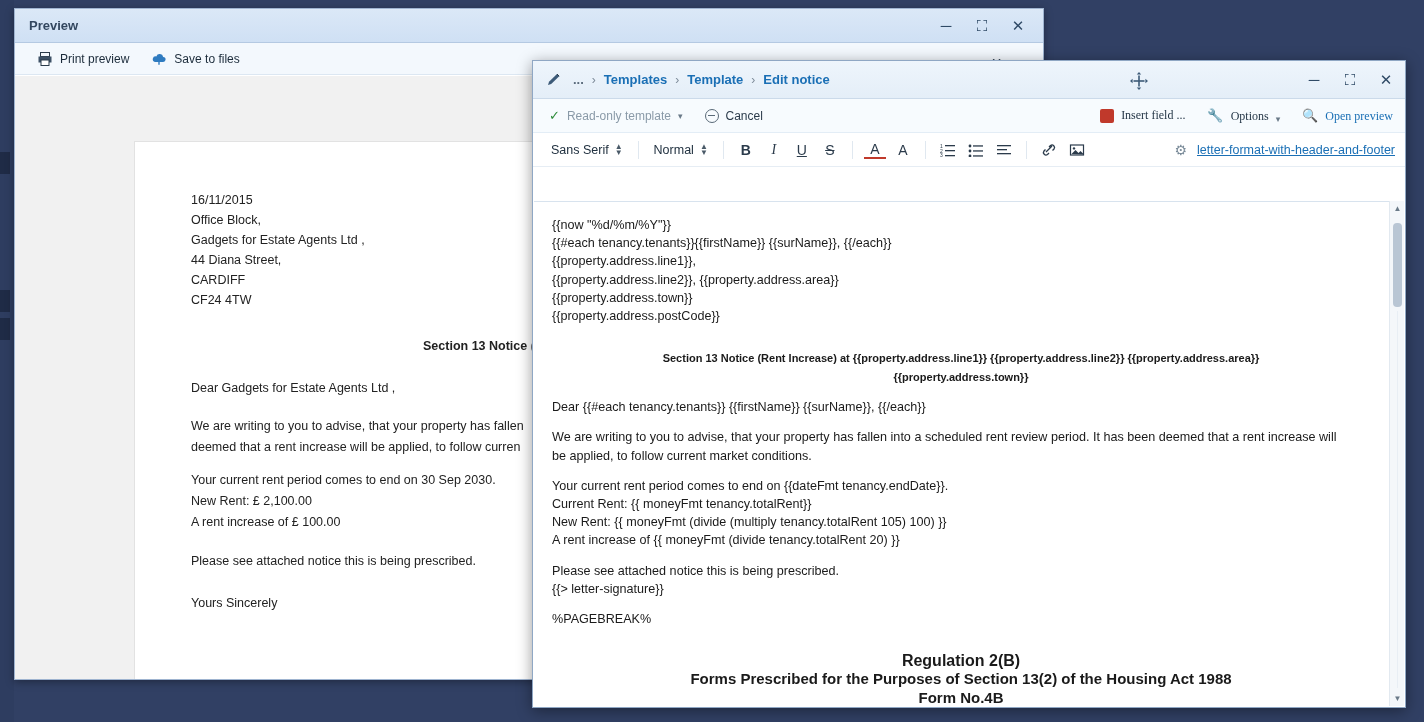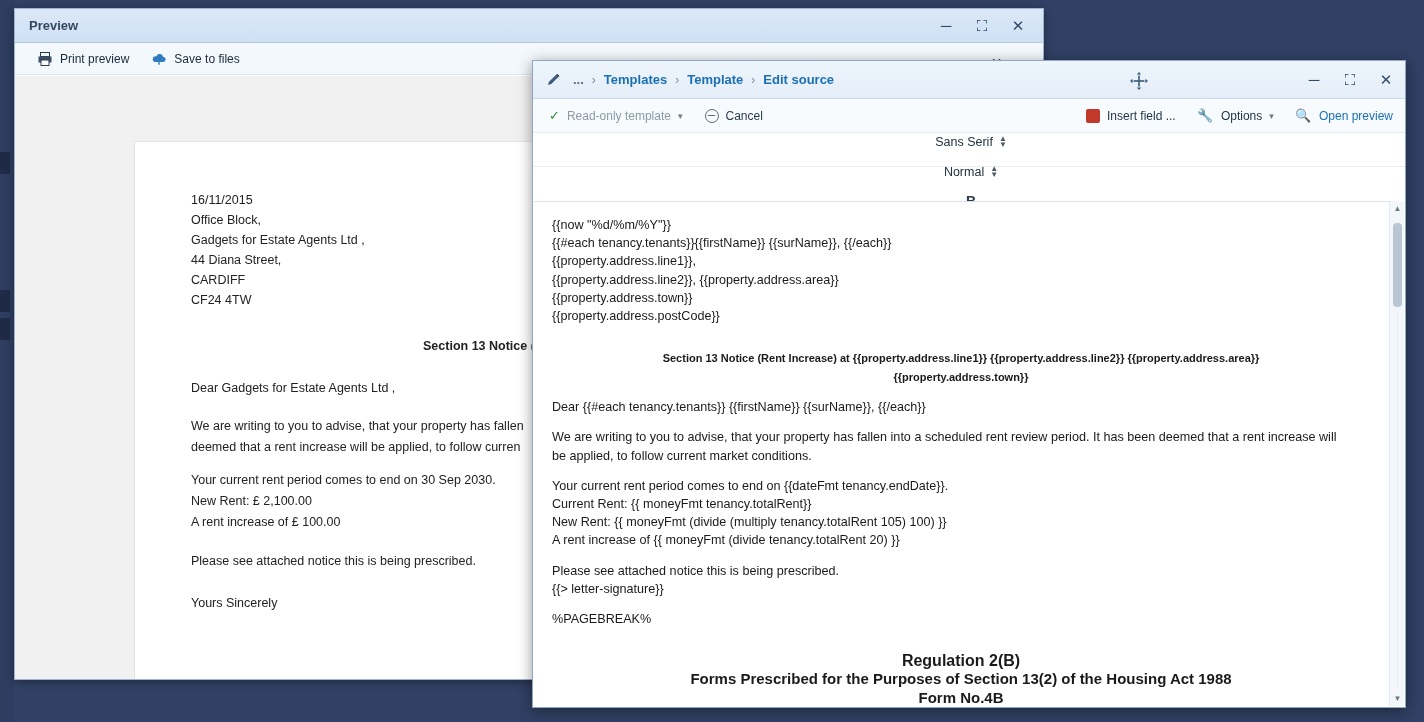--- a/index.html
+++ b/index.html
@@ -123,34 +123,33 @@
   .caret { font-size: 9px; color: #6a7a88; }
   .cancel-btn { display: flex; align-items: center; gap: 7px; color: #2b3b4b; margin-left: 22px; }
   .circ-minus {
     width: 14px; height: 14px; border: 1.6px solid #5a6a78; border-radius: 50%;
     position: relative;
   }
   .circ-minus::after {
     content: ""; position: absolute; left: 2.5px; top: 5.2px; width: 7px; height: 1.6px; background: #5a6a78;
   }
   .ab-right { margin-left: auto; display: flex; align-items: center; gap: 22px; }
-  .ab-item { display: flex; align-items: center; gap: 7px; color: #1f3142; }
+  .ab-item { display: flex; align-items: flex-end; gap: 7px; color: #1f3142; font-family: Liberation Serif, serif; }
   .ins-ico { width: 14px; height: 14px; background: #c0392b; border-radius: 2px; position: relative; }
   .wrench { color: #2f6fae; font-size: 13px; }
   .mag { color: #2e7bc0; font-size: 13px; }
   .open-prev { color: #1a6fb5; }
 
   .ed-formatbar {
     height: 34px; background: #ffffff;
     border-bottom: 1px solid #e6edf4;
     display: flex; align-items: center;
     padding: 0 10px 0 14px;
     font-size: 12.5px; color: #2b3b4b;
     gap: 6px;
-    flex-direction: column;
   }
   .sel {
     display: flex; align-items: center; gap: 6px;
     padding: 2px 4px; font-size: 12.5px; color: #223241;
   }
   .spin { display: inline-flex; flex-direction: column; line-height: 6px; font-size: 8px; color: #4a5a68; }
   .fb-sep { width: 1px; height: 18px; background: #e0e8f0; margin: 0 5px; }
   .fbtn {
     width: 22px; height: 22px; display: flex; align-items: center; justify-content: center;
     font-size: 14px; color: #2b3b4b;
@@ -286,21 +285,21 @@
             <path d="M12 3l2.2 2.2" stroke="#2b3b4b" stroke-width="1"></path>
           </svg>
       </span>
       <div class="crumbs">
         <span class="crumb-dots">...</span>
         <span class="crumb-sep">›</span>
         <span class="crumb-link">Templates</span>
         <span class="crumb-sep">›</span>
         <span class="crumb-link">Template</span>
         <span class="crumb-sep">›</span>
-        <span class="crumb-cur">Edit source</span>
+        <span class="crumb-cur">Edit notice</span>
       </div>
       <div class="move-handle">
         <svg width="20" height="20" viewBox="0 0 20 20">
           <path d="M10 1l2.2 2.6H7.8zM10 19l2.2-2.6H7.8zM1 10l2.6-2.2v4.4zM19 10l-2.6-2.2v4.4z" fill="#3c5a78"></path>
           <rect x="9.2" y="4.5" width="1.6" height="11" fill="#3c5a78"></rect>
           <rect x="4.5" y="9.2" width="11" height="1.6" fill="#3c5a78"></rect>
         </svg>
       </div>
       <div class="ed-winbtns">
         <div class="winbtn">─</div>

